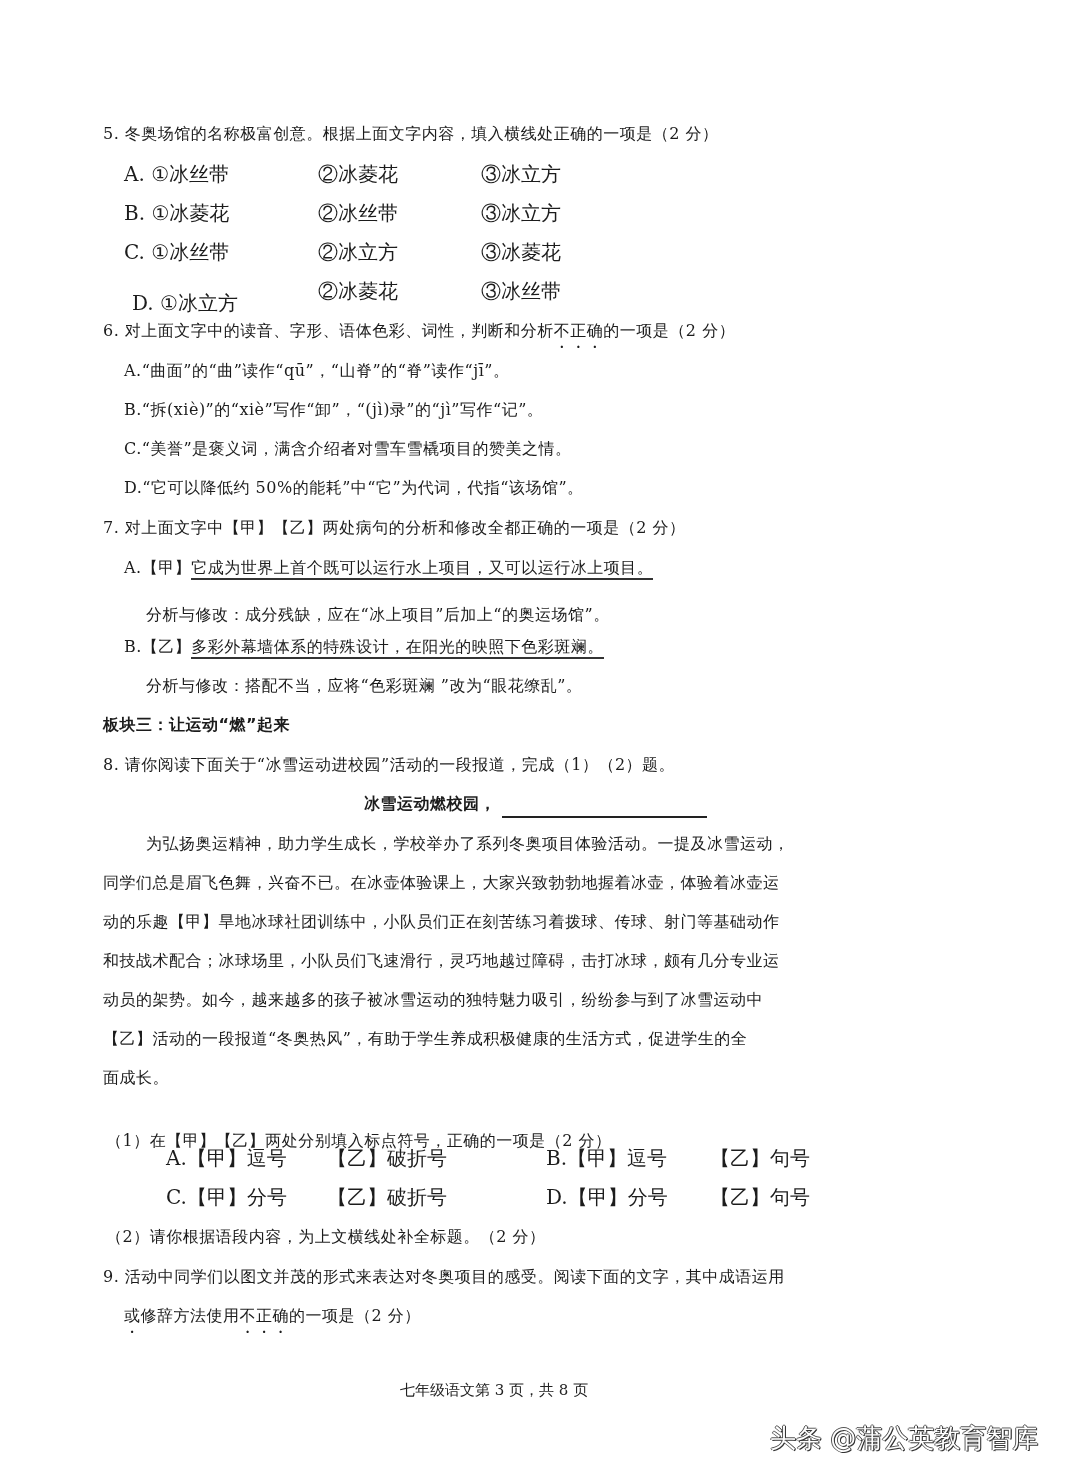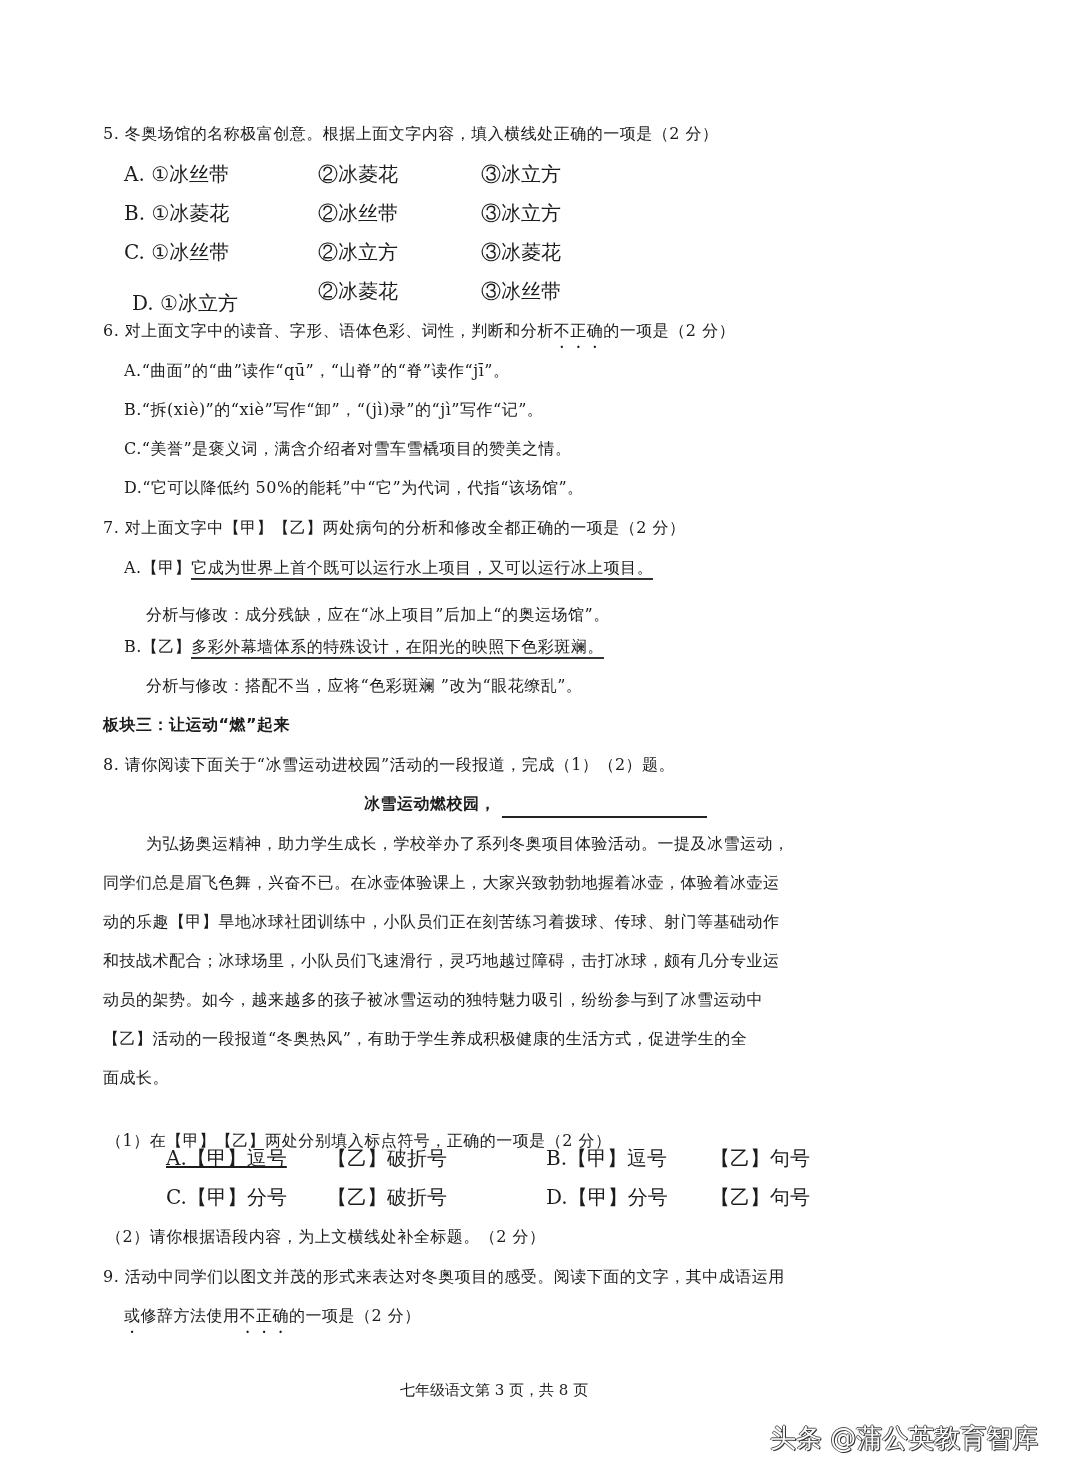--- a/index.html
+++ b/index.html
@@ -68,21 +68,21 @@
   <div class="ln kai" style="left:146px; top:830px;">为弘扬奥运精神，助力学生成长，学校举办了系列冬奥项目体验活动。一提及冰雪运动，</div>
   <div class="ln kai" style="left:103px; top:869px;">同学们总是眉飞色舞，兴奋不已。在冰壶体验课上，大家兴致勃勃地握着冰壶，体验着冰壶运</div>
   <div class="ln kai" style="left:103px; top:908px;">动的乐趣【甲】旱地冰球社团训练中，小队员们正在刻苦练习着拨球、传球、射门等基础动作</div>
   <div class="ln kai" style="left:103px; top:947px;">和技战术配合；冰球场里，小队员们飞速滑行，灵巧地越过障碍，击打冰球，颇有几分专业运</div>
   <div class="ln kai" style="left:103px; top:986px;">动员的架势。如今，越来越多的孩子被冰雪运动的独特魅力吸引，纷纷参与到了冰雪运动中</div>
   <div class="ln kai" style="left:103px; top:1025px;">【乙】活动的一段报道“冬奥热风”，有助于学生养成积极健康的生活方式，促进学生的全</div>
   <div class="ln kai" style="left:103px; top:1064px;">面成长。</div>
 </div>
 
 <div class="ln" style="left:106px; top:1104px;margin-top:23px;">（1）在【甲】【乙】两处分别填入标点符号，正确的一项是（2 分）</div>
-<div class="opt" style="left:166px; top:1144px;text-decoration:underline;">A.【甲】逗号</div>
+<div class="opt" style="left:166px; top:1144px;">A.【甲】逗号</div>
 <div class="opt" style="left:327px; top:1144px;">【乙】破折号</div>
 <div class="opt" style="left:546px; top:1144px;">B.【甲】逗号</div>
 <div class="opt" style="left:710px; top:1144px;">【乙】句号</div>
 <div class="opt" style="left:166px; top:1183px;">C.【甲】分号</div>
 <div class="opt" style="left:327px; top:1183px;">【乙】破折号</div>
 <div class="opt" style="left:546px; top:1183px;">D.【甲】分号</div>
 <div class="opt" style="left:710px; top:1183px;">【乙】句号</div>
 
 <div class="ln" style="left:106px; top:1223px;">（2）请你根据语段内容，为上文横线处补全标题。（2 分）</div>
 

